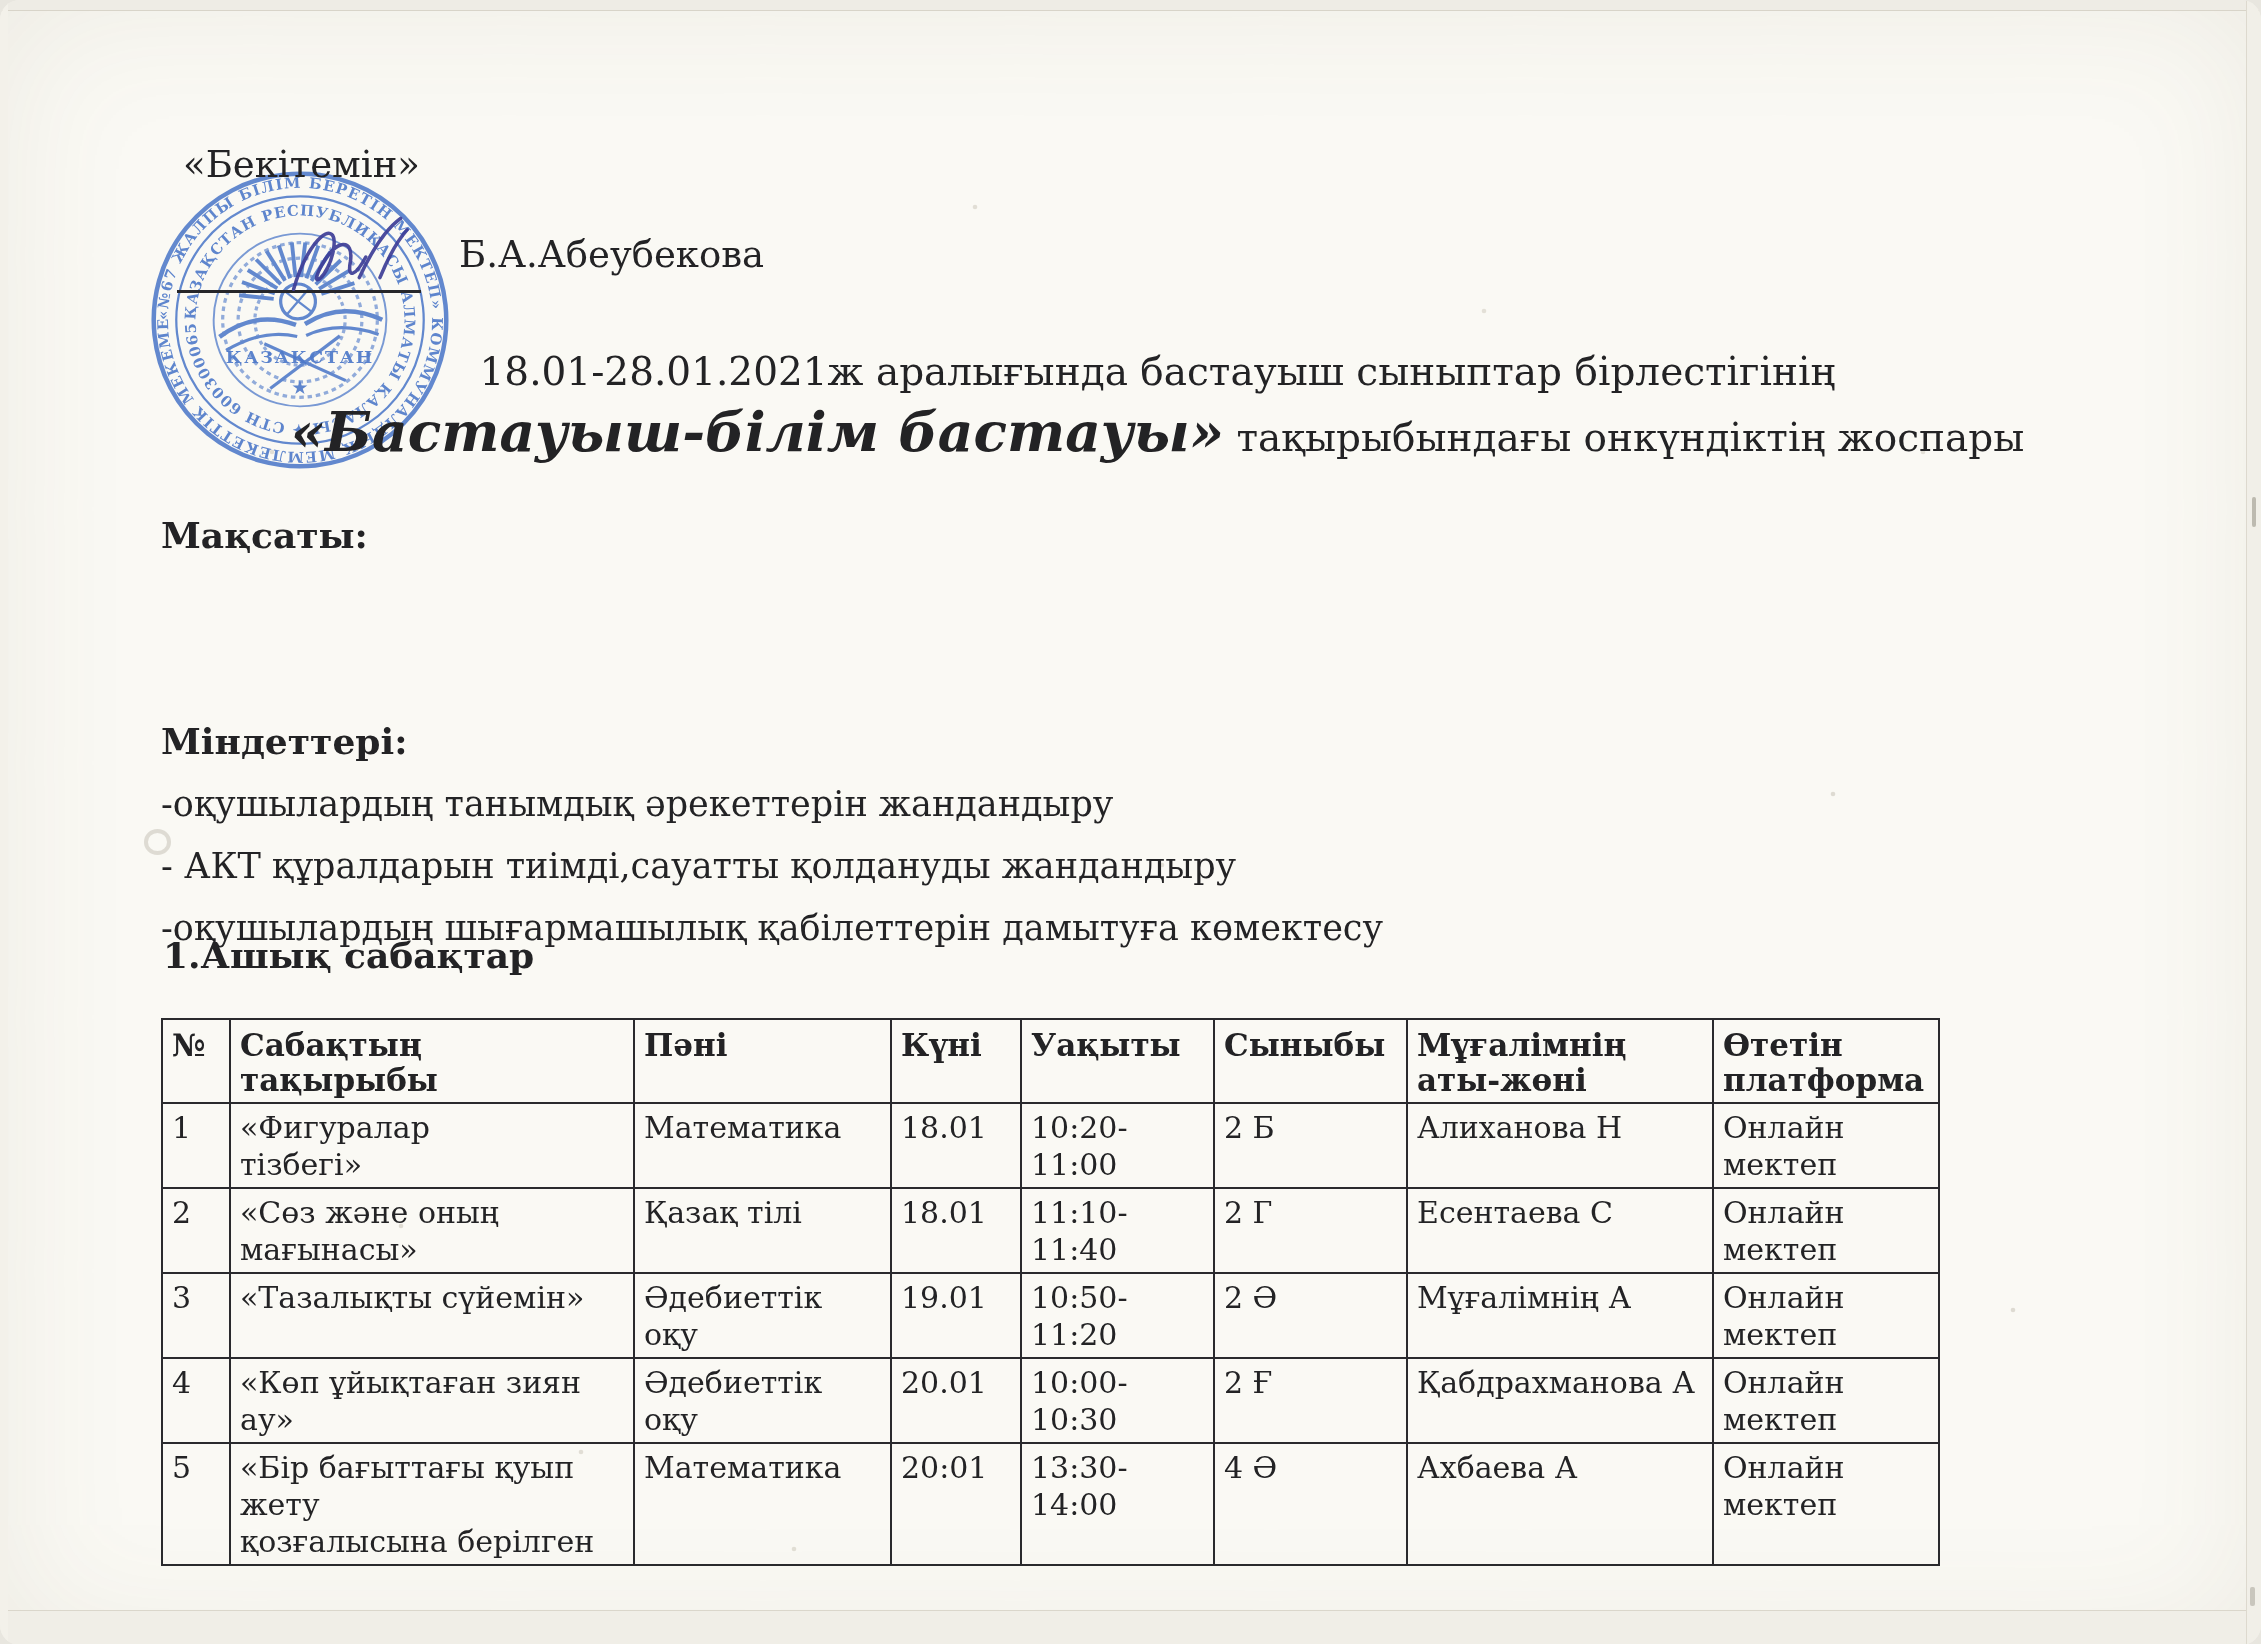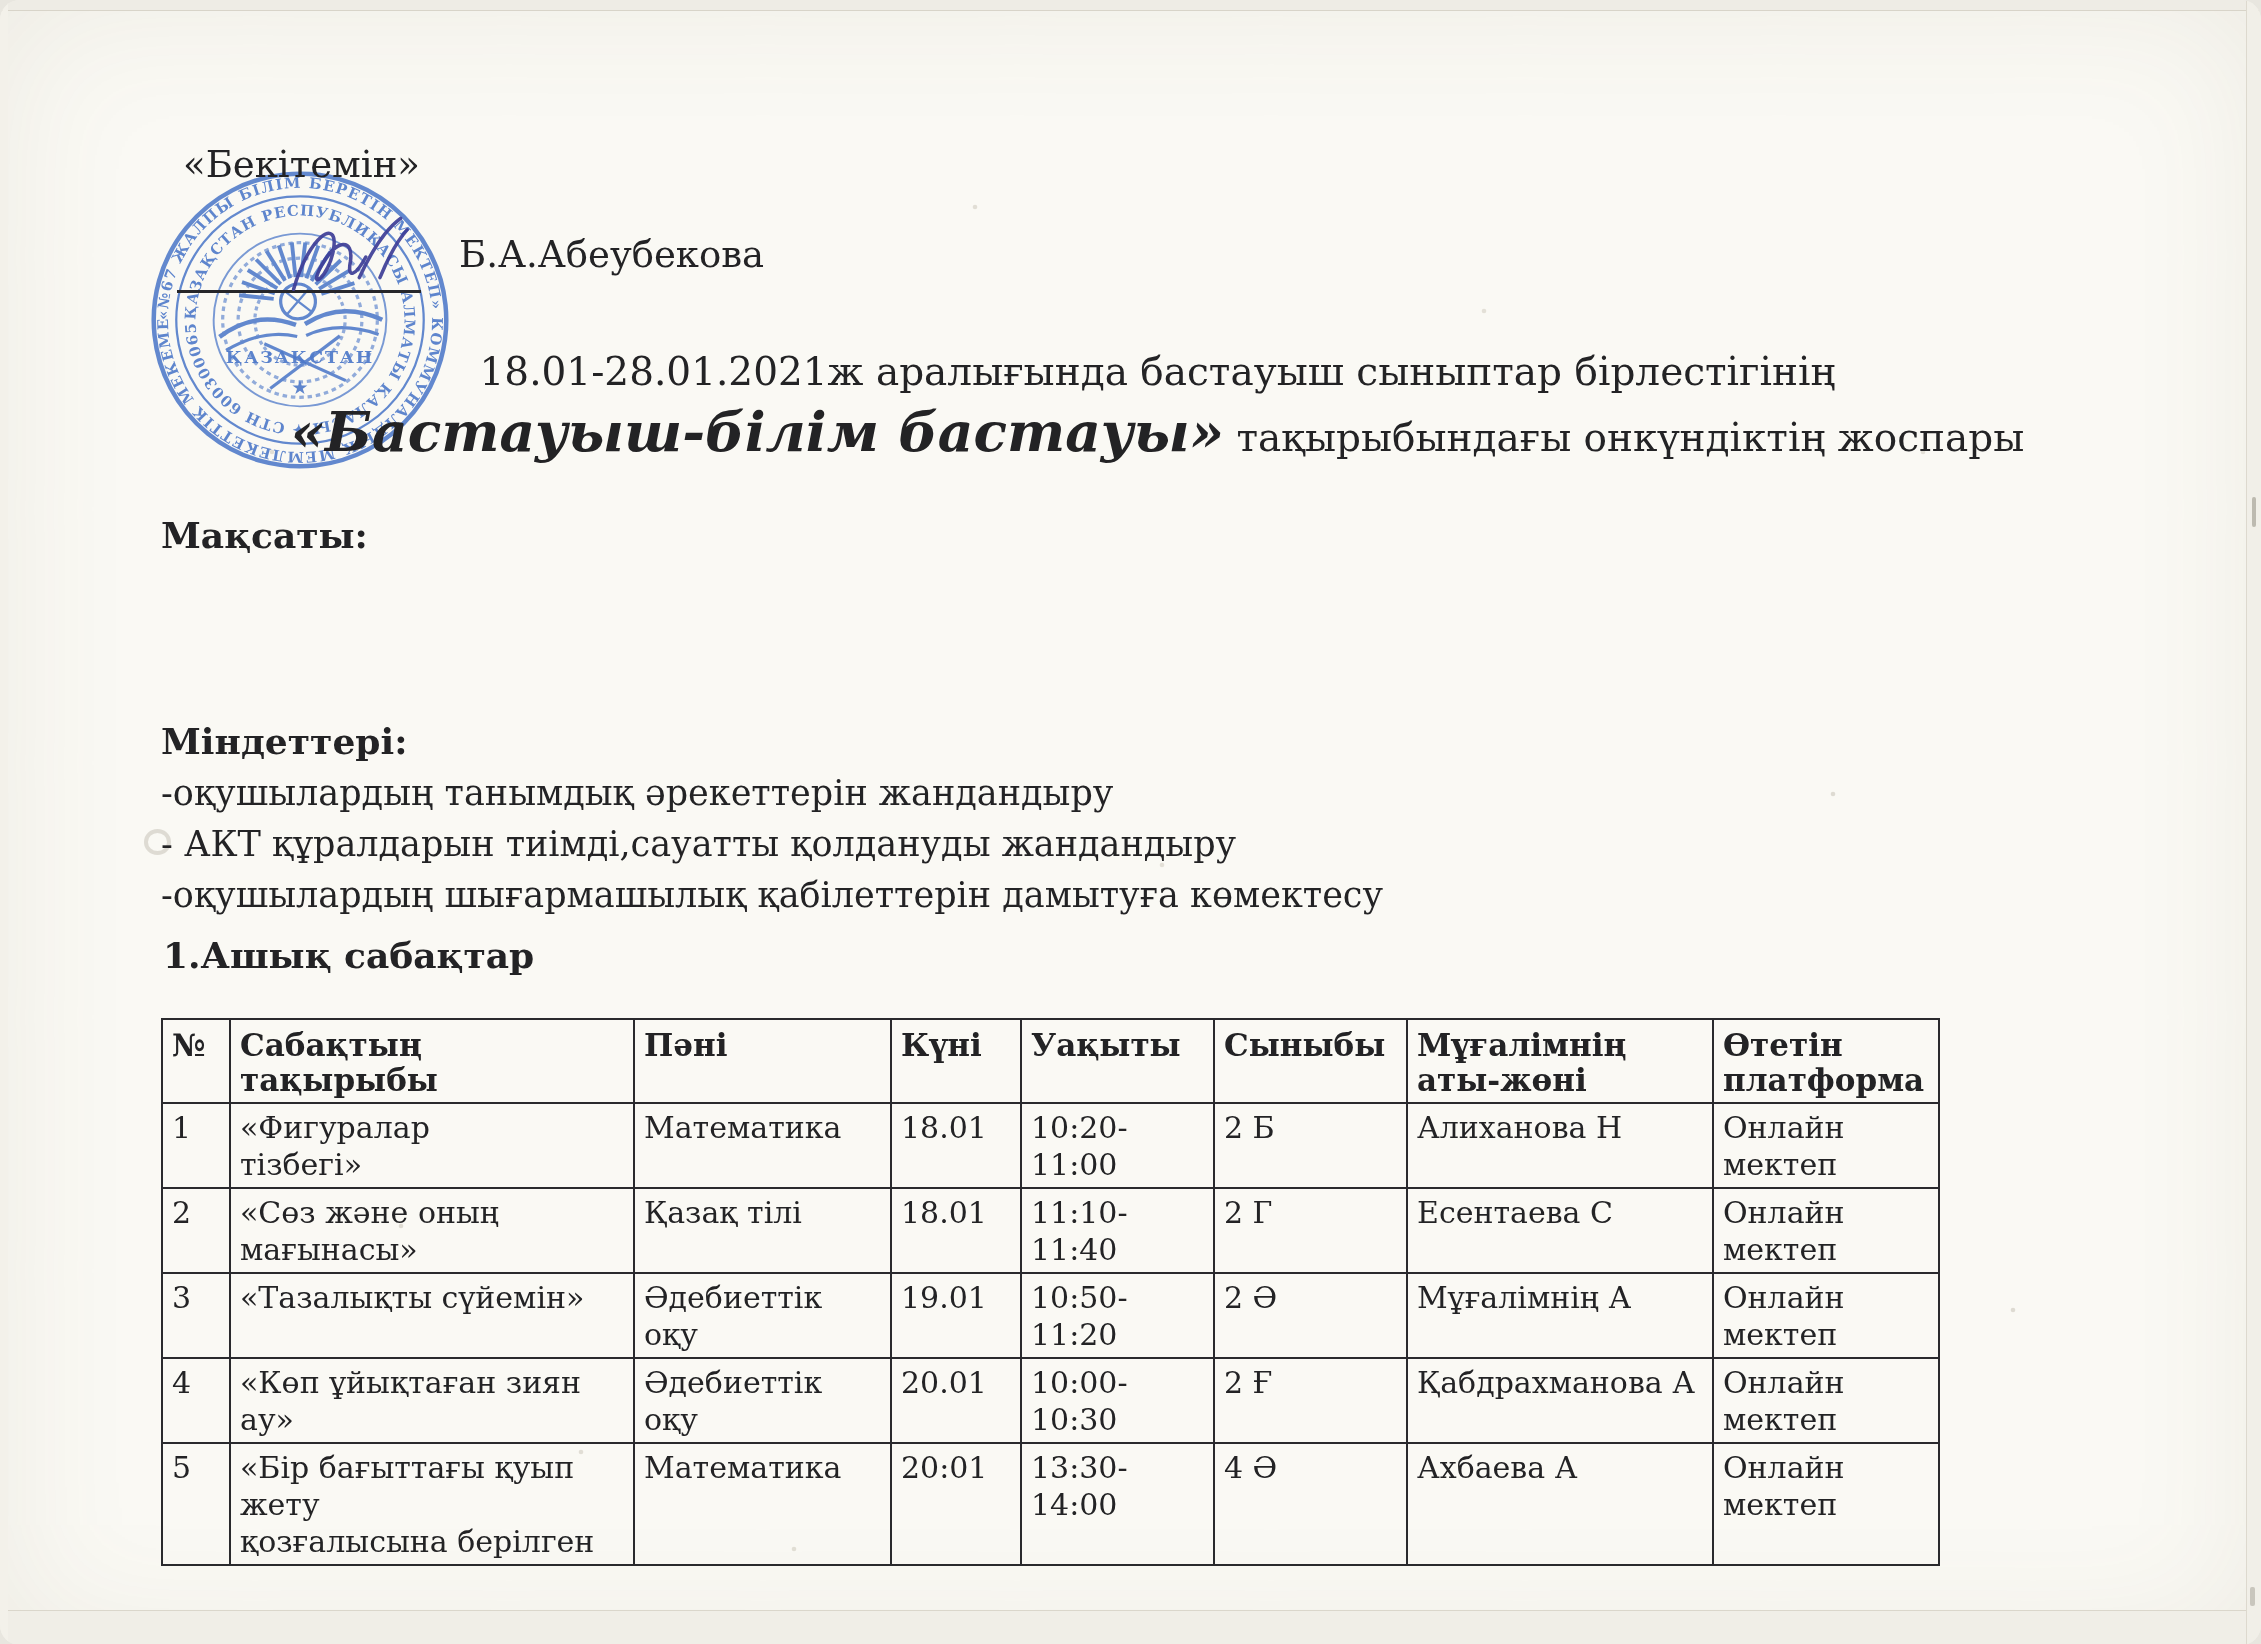--- a/index.html
+++ b/index.html
@@ -42,21 +42,21 @@
   .title-wrap{left:161px;top:348px;width:1993px;text-align:center;z-index:4;}
   .title-line1{font-size:39px;line-height:48px;}
   .title-line2{font-size:39px;line-height:71px;}
   .title-em{font-size:55px;font-weight:bold;font-style:italic;}
 
   
   .goal{left:161px;top:513px;width:2006px;z-index:4;}
   .sec-heading{font-size:36px;font-weight:bold;line-height:45px;}
   .goal-body{font-size:34px;line-height:43px;white-space:pre-line;text-indent:24.5px;margin-top:2.6px;}
   .tasks{left:161px;top:719px;width:2006px;z-index:4;}
-  .task-item{font-size:35px;line-height:44px;margin-top:7px;}
+  .task-item{font-size:35px;line-height:44px;margin-top:18px;}
   .task-item:first-of-type{margin-top:3.9px;}
   .lessons-heading{left:163px;top:934px;font-size:36px;font-weight:bold;z-index:4;}
 
   
   .tbl-wrap{left:161px;top:1018px;z-index:4;}
   table.lessons{border-collapse:collapse;table-layout:fixed;width:1778px;background:transparent;}
   table.lessons th,table.lessons td{
     border:2.6px solid #2a2a2d;
     vertical-align:top;text-align:left;
     padding:5.2px 6.4px 3.9px 9px;

